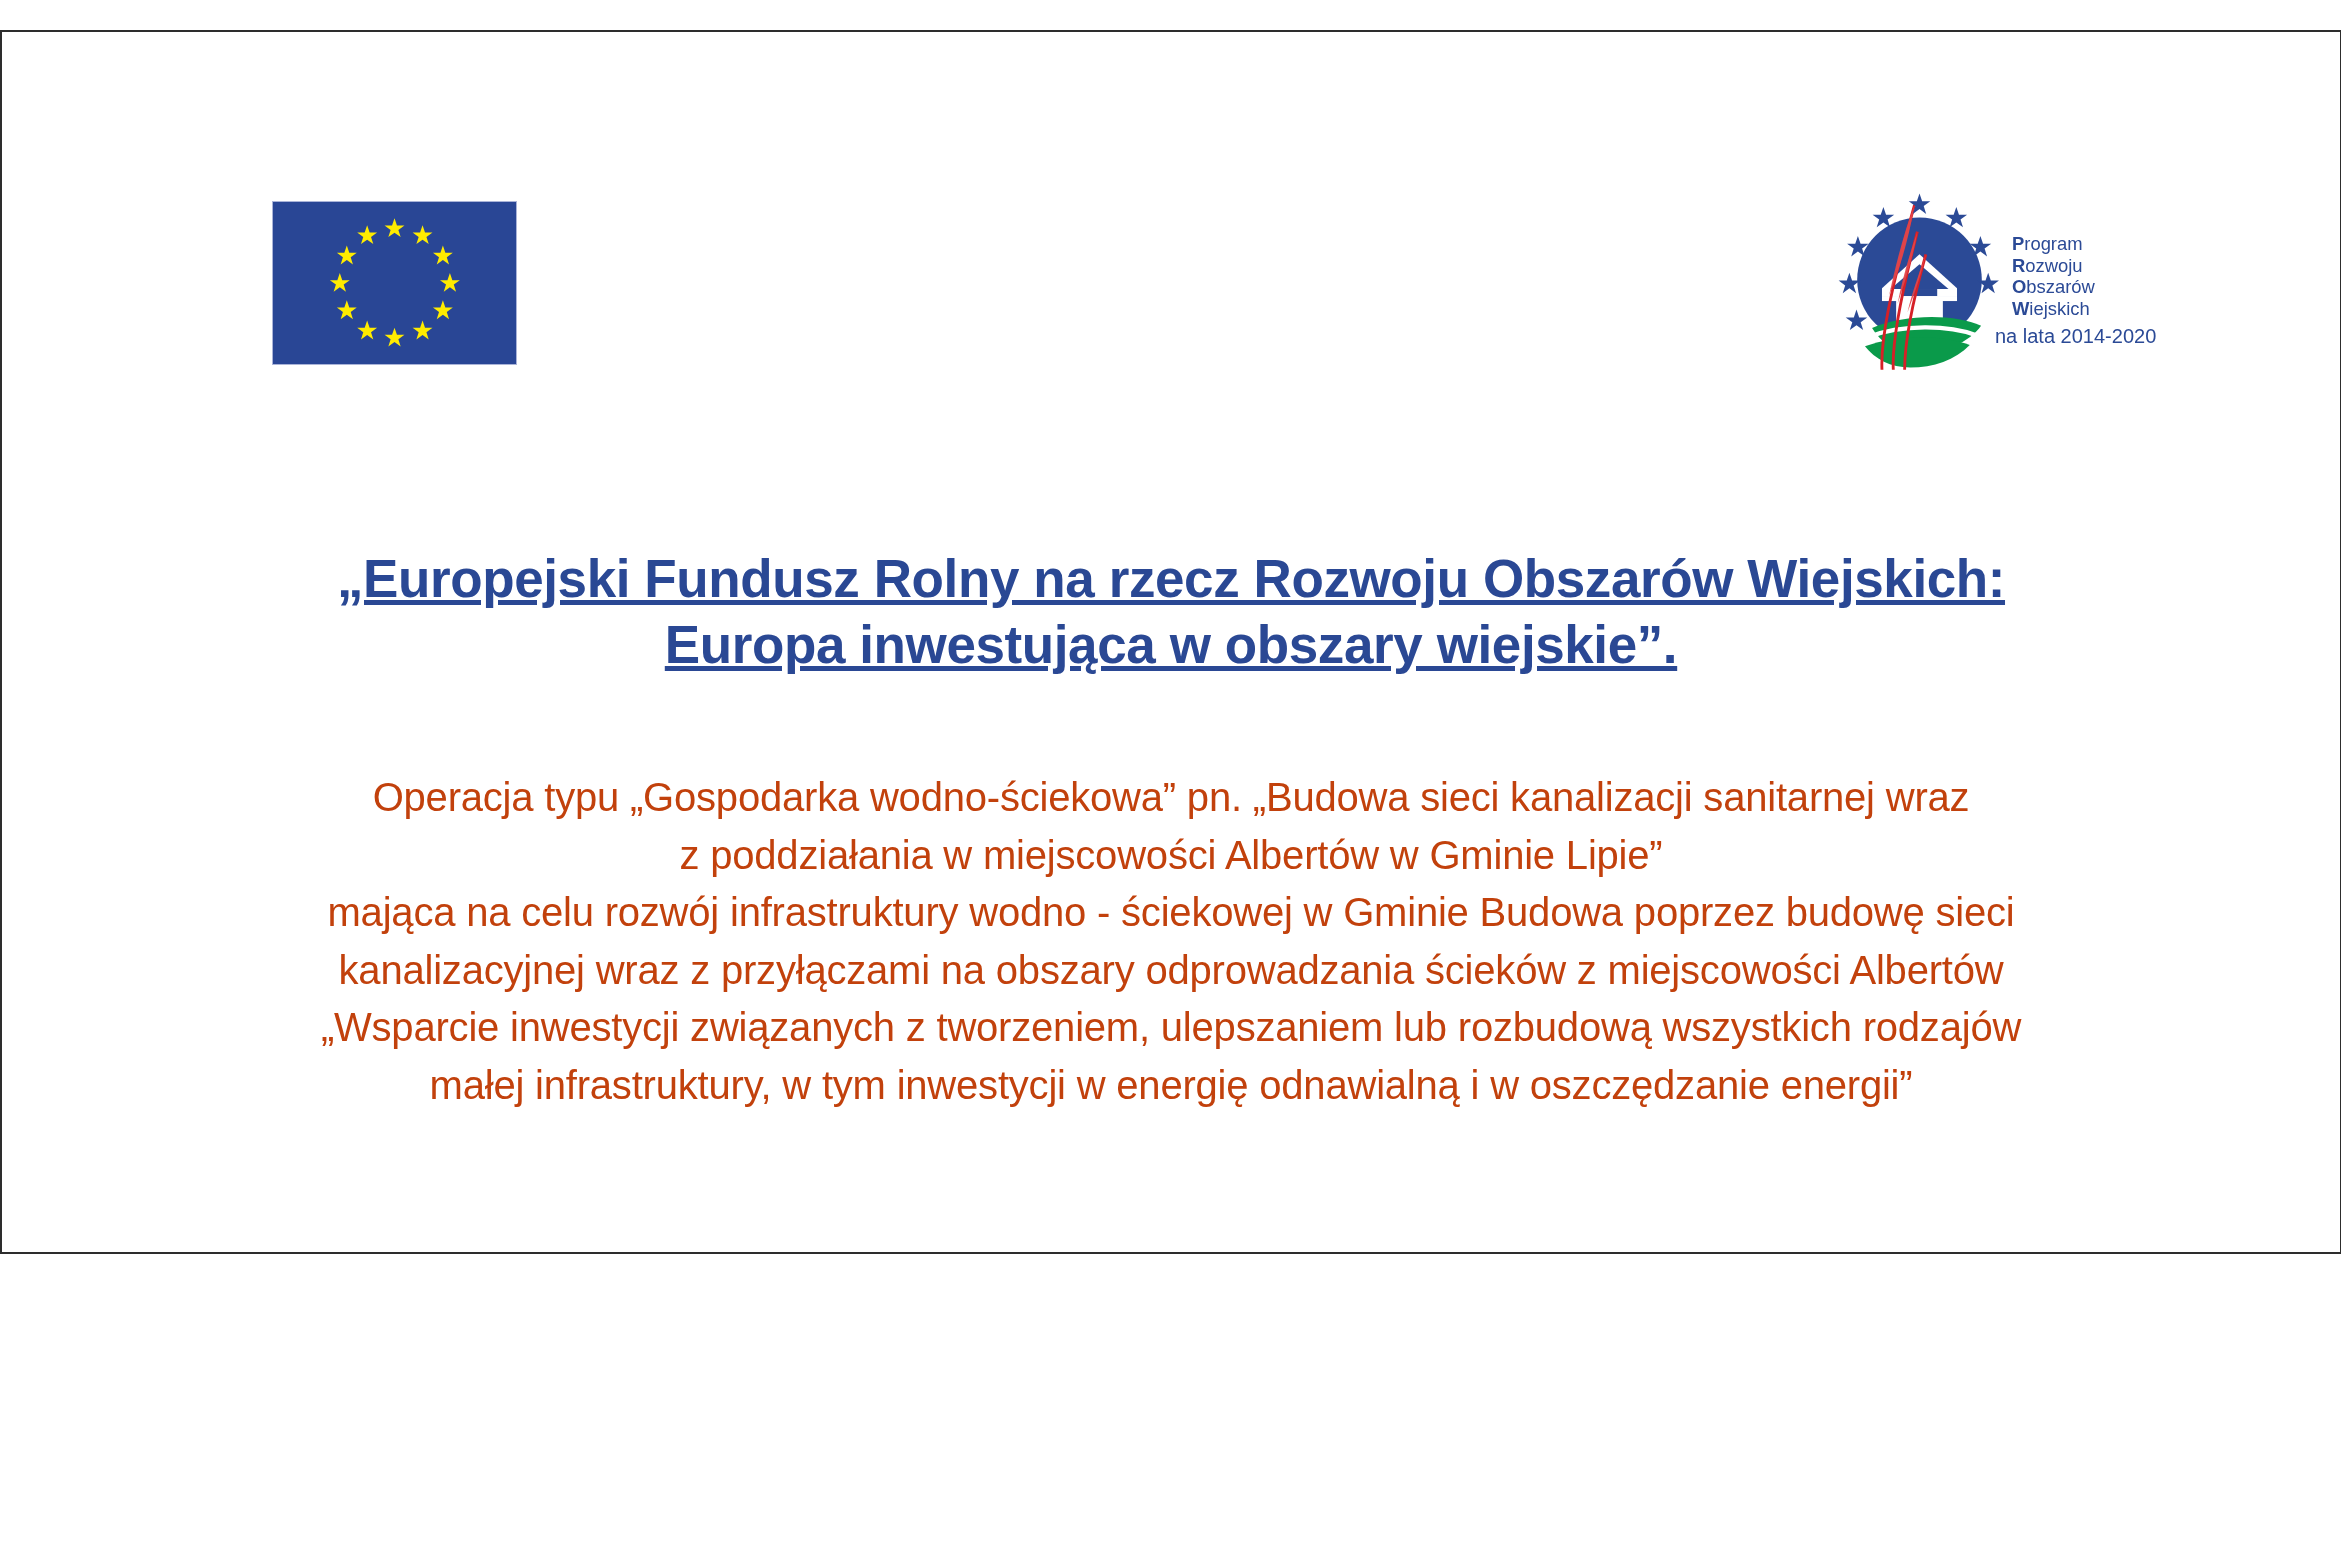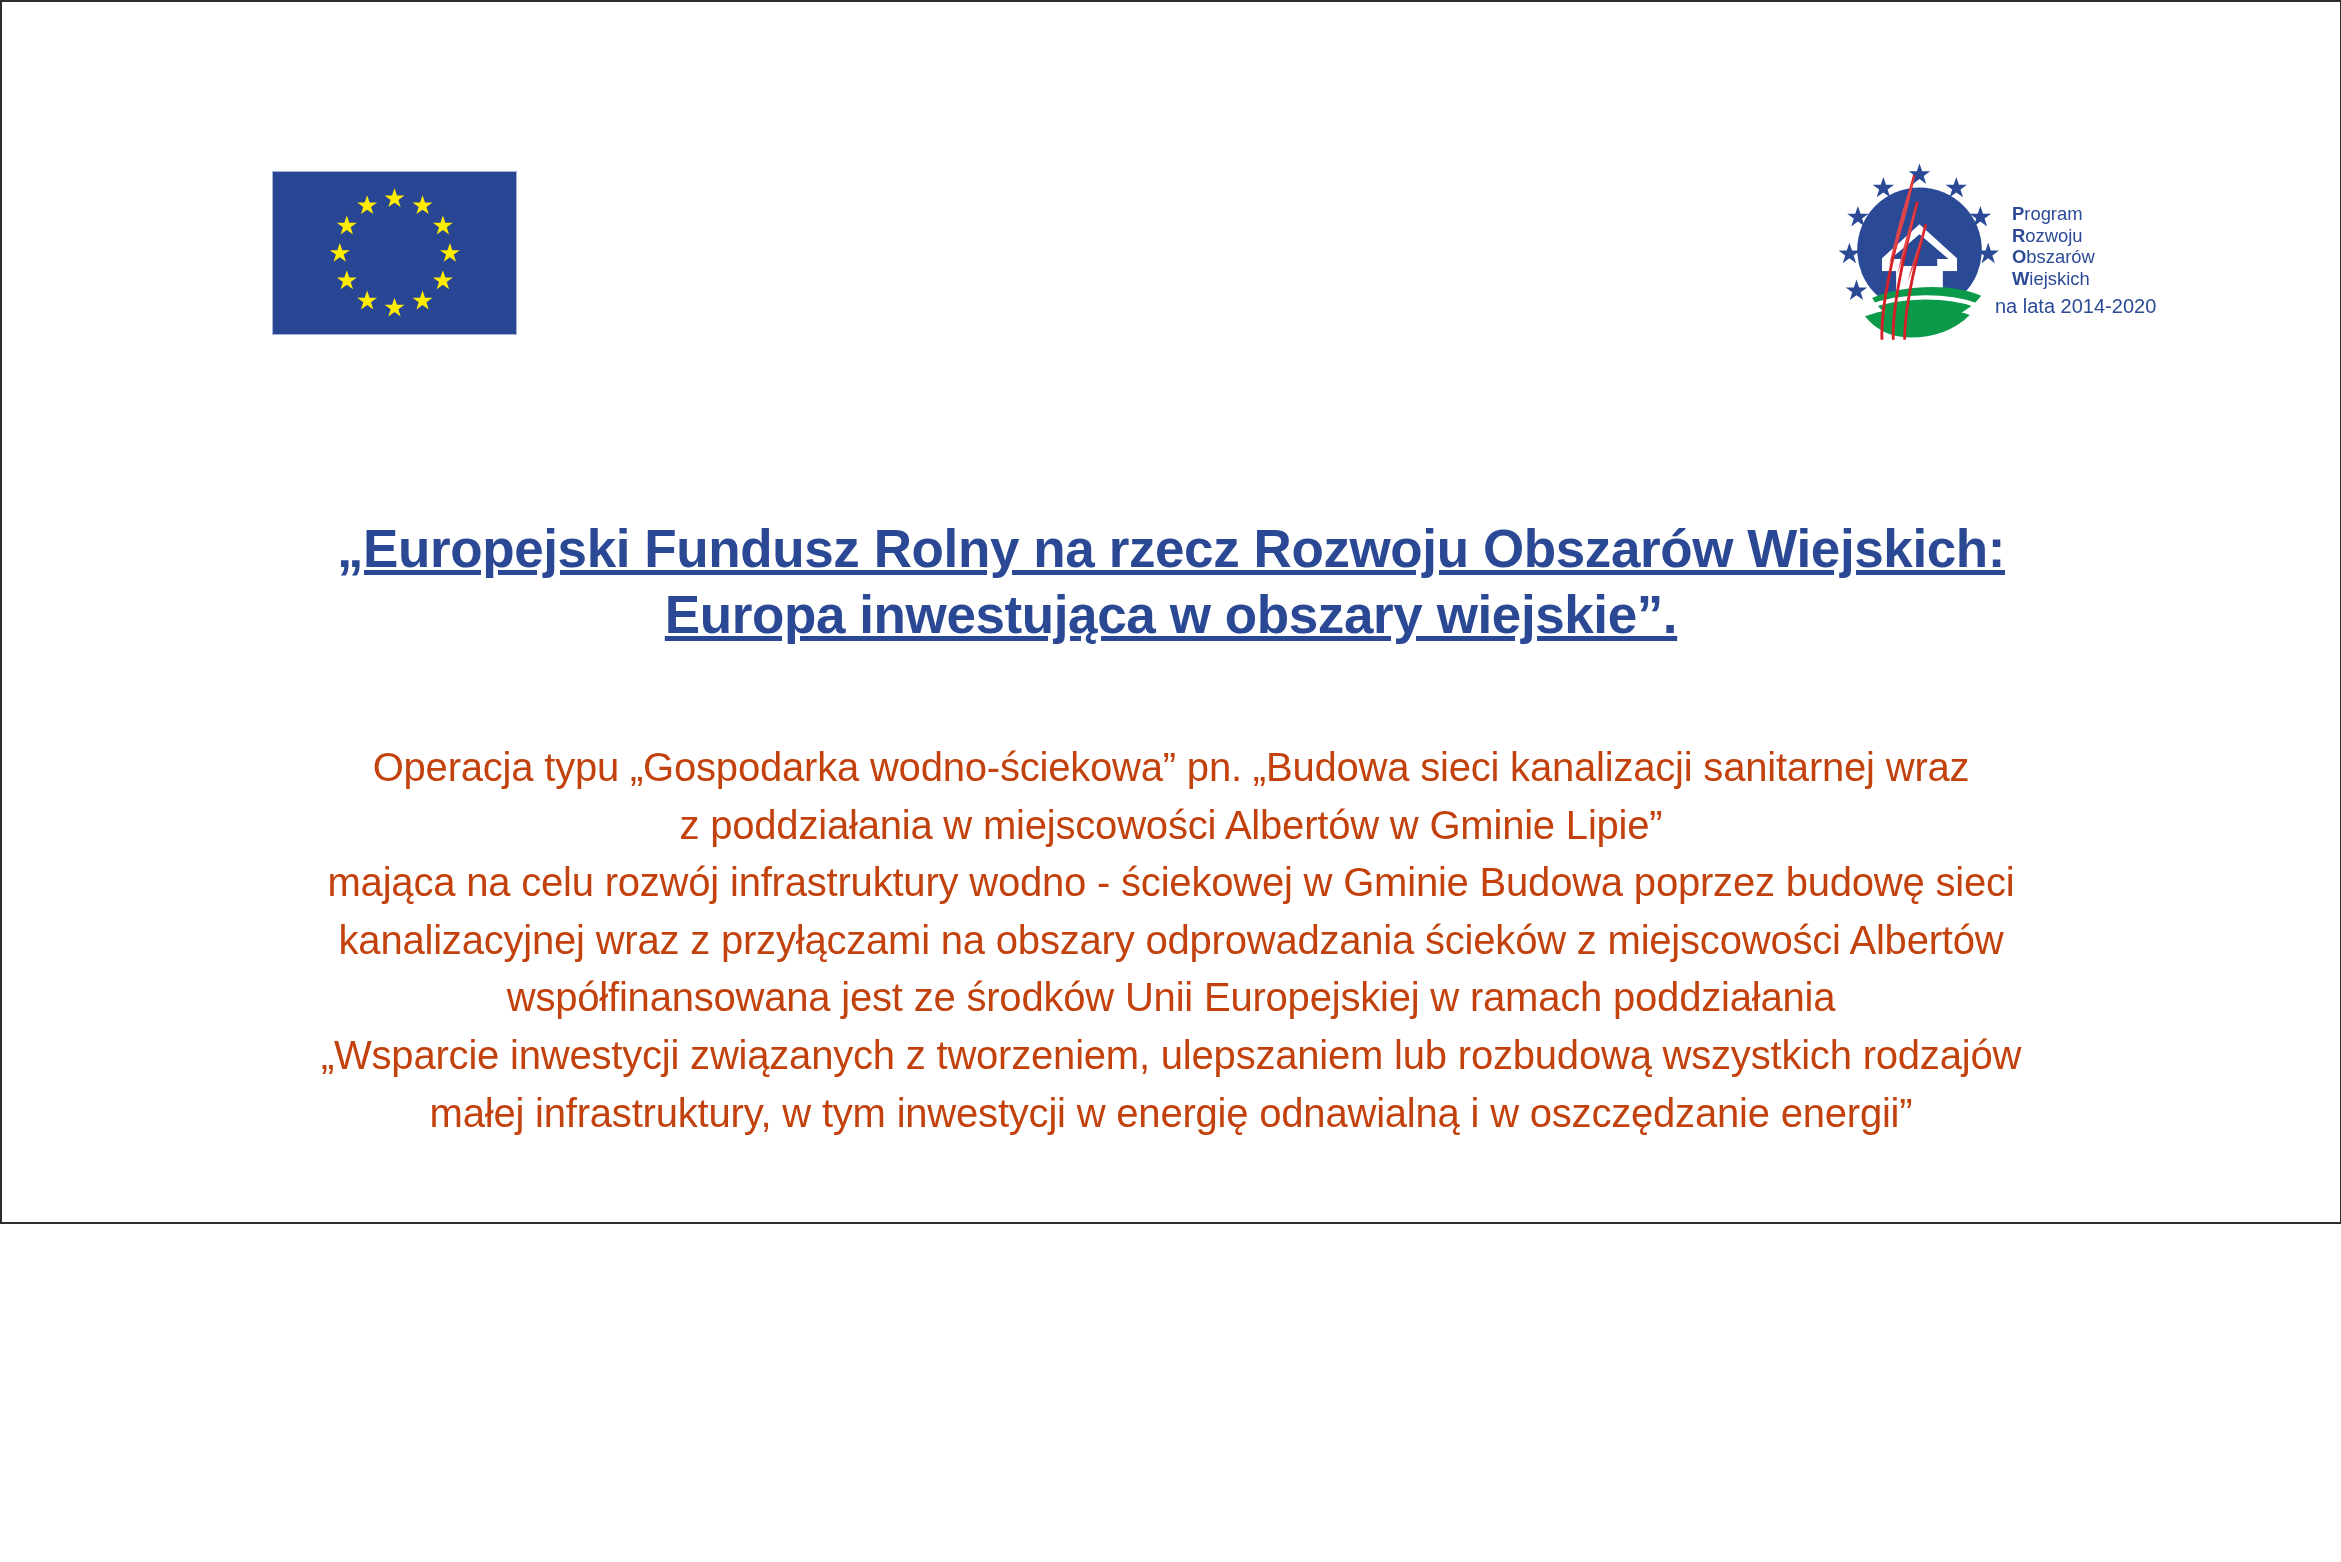--- a/index.html
+++ b/index.html
@@ -12,20 +12,21 @@
   }
 
   .board {
     position: relative;
     width: 2342px;
     height: 1224px;
     background: #ffffff;
     box-sizing: border-box;
     border: 2.8px solid #2d2d2d;
     overflow: hidden;
+    margin-top: 30px;
   }
 
   
   .header {
     position: absolute;
     left: 0;
     top: 0;
     width: 100%;
     height: 368px;
   }
@@ -266,21 +267,20 @@
   <div class="headline">
     <span class="h-line">„Europejski Fundusz Rolny na rzecz Rozwoju Obszarów Wiejskich:</span>
     <span class="h-line">Europa inwestująca w obszary wiejskie”.</span>
   </div>
 
   <div class="body-text">
     <span class="b-line">Operacja typu „Gospodarka wodno-ściekowa” pn. „Budowa sieci kanalizacji sanitarnej wraz</span>
     <span class="b-line">z poddziałania w miejscowości Albertów w Gminie Lipie”</span>
     <span class="b-line">mająca na celu rozwój infrastruktury wodno - ściekowej w Gminie Budowa poprzez budowę sieci</span>
     <span class="b-line">kanalizacyjnej wraz z przyłączami na obszary odprowadzania ścieków z miejscowości Albertów</span>
-    <span class="b-line">współfinansowana jest ze środków Unii Europejskiej w ramach poddziałania</span>
     <span class="b-line">„Wsparcie inwestycji związanych z tworzeniem, ulepszaniem lub rozbudową wszystkich rodzajów</span>
     <span class="b-line">małej infrastruktury, w tym inwestycji w energię odnawialną i w oszczędzanie energii”</span>
   </div>
 
   <div class="bar-green"></div>
   <div class="bar-blue"></div>
 
 </div>
 
 

